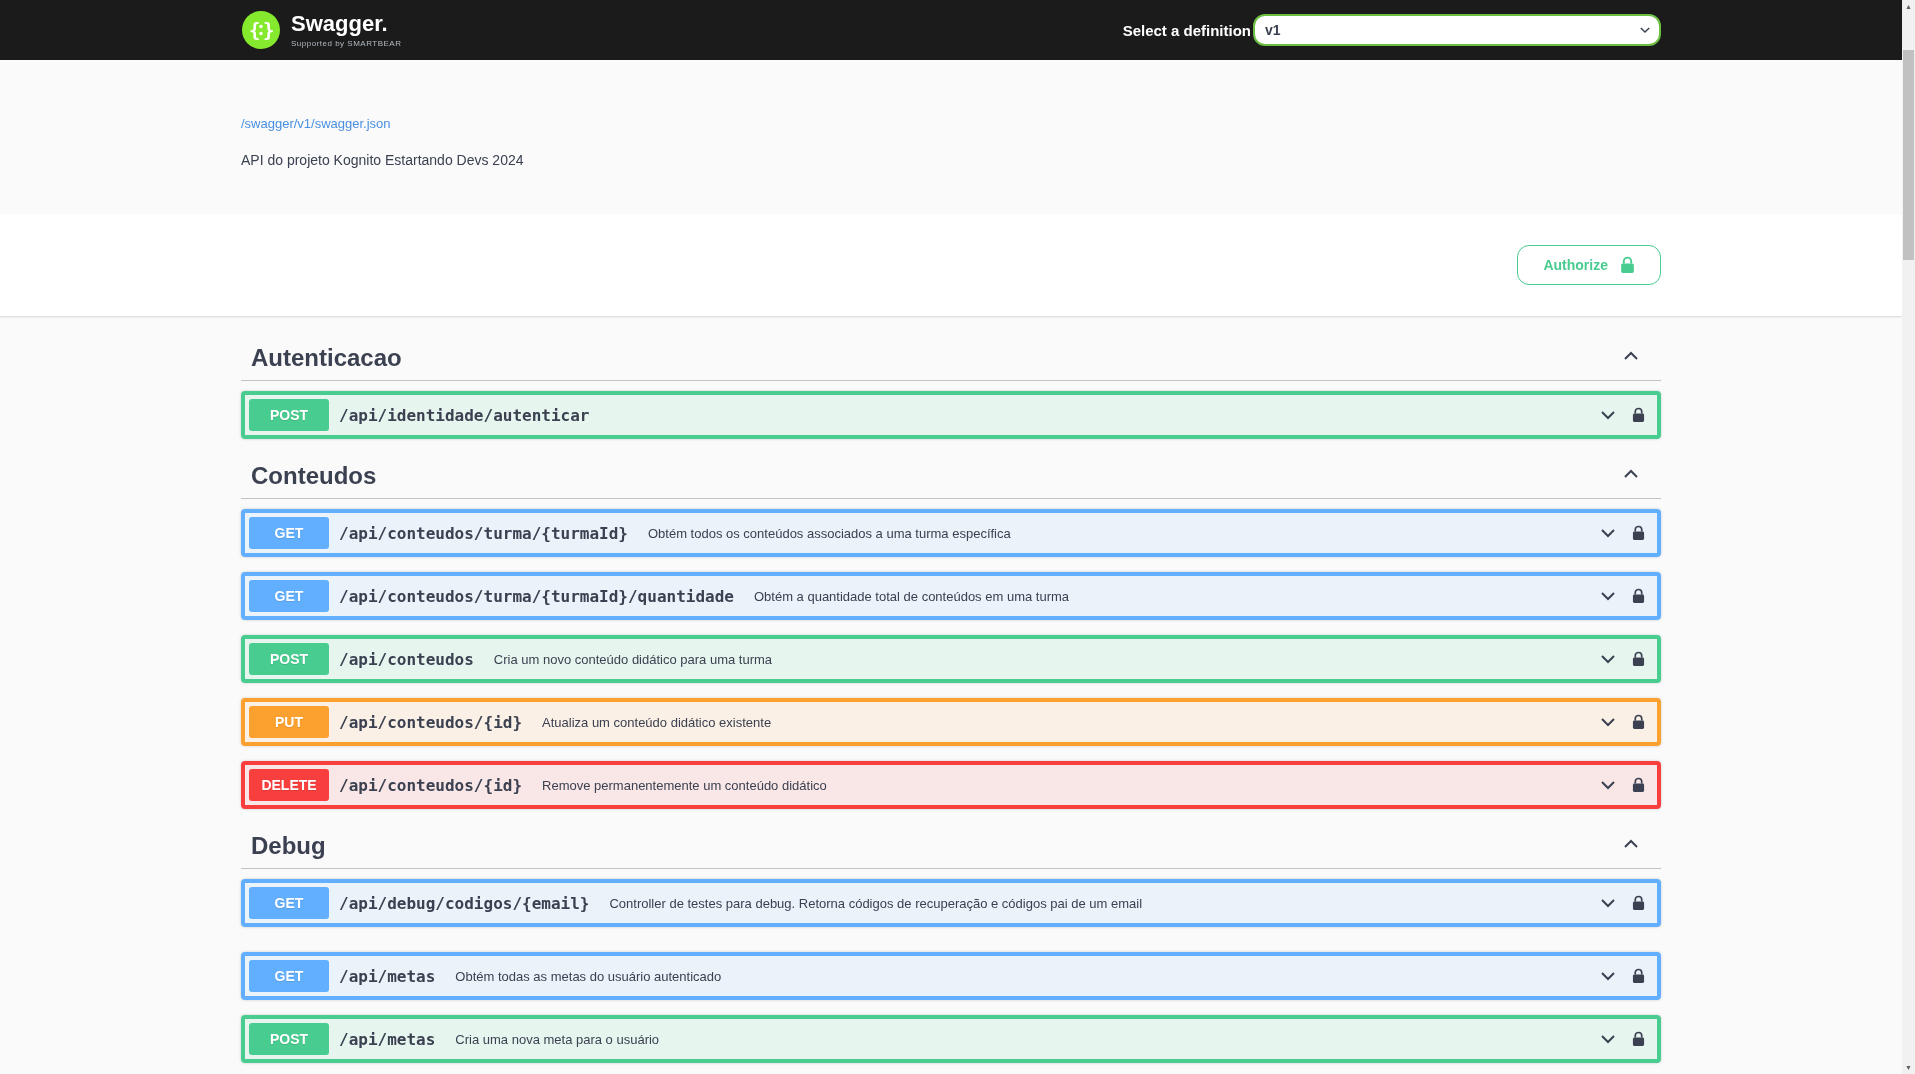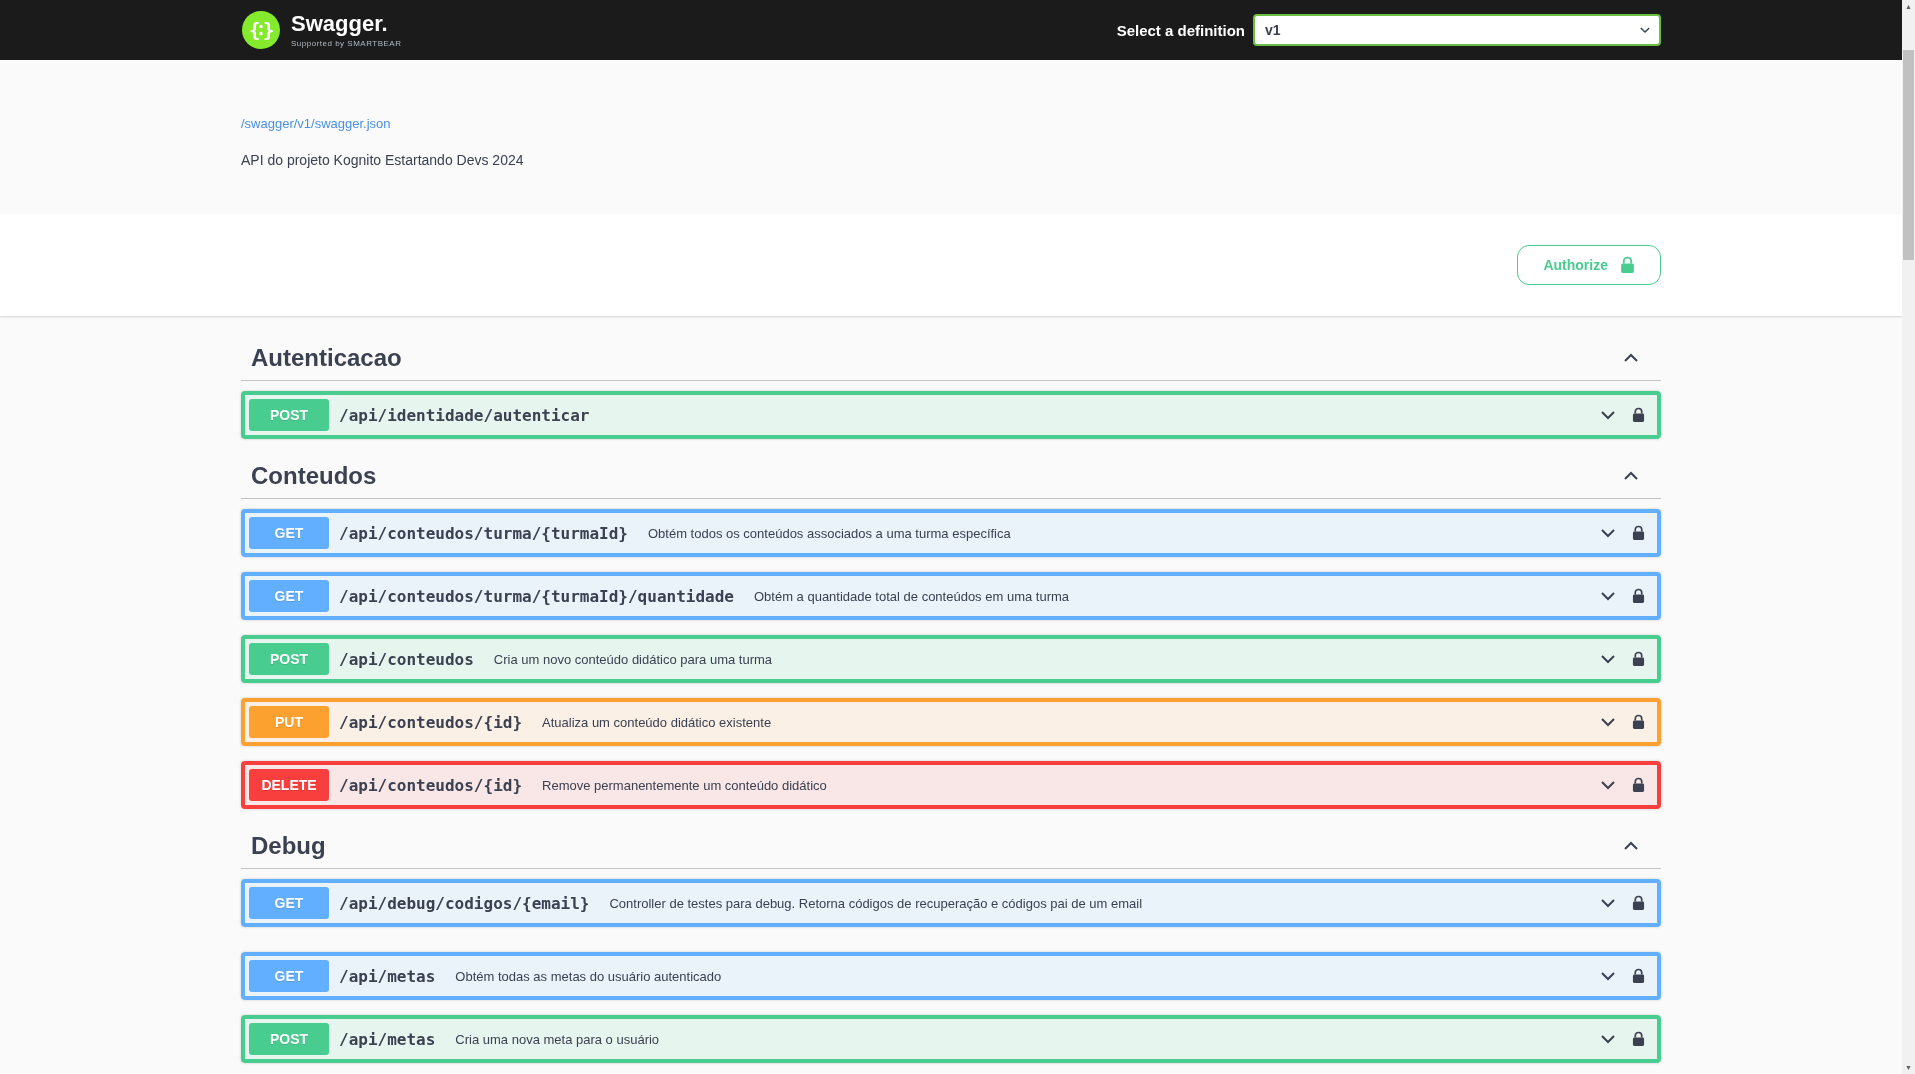--- a/index.html
+++ b/index.html
@@ -13,27 +13,27 @@
   .page { width: 1902px; min-height: 1074px; background: #fafafa; }
   .wrapper { max-width: 1460px; margin: 0 auto; padding: 0 20px; }
 
   
   .topbar { background: #1b1b1b; padding: 10px 0; }
   .topbar-inner { display: flex; align-items: center; justify-content: space-between; }
   .brand { display: flex; align-items: center; gap: 10px; text-decoration: none; cursor: pointer; }
   .brand-text { display: flex; flex-direction: column; }
   .brand-name { color: #ffffff; font-size: 22px; font-weight: 700; line-height: 1; }
   .brand-sub { color: #b2bac1; font-size: 8px; letter-spacing: .5px; margin-top: 4px; }
-  .definition { display: flex; align-items: center; gap: 8px; }
+  .definition { display: flex; align-items: center; gap: 2px; }
   .definition-label { color: #ffffff; font-weight: 700; font-size: 15px; white-space: nowrap; }
   .select-wrap { position: relative; width: 408px; }
   .def-select {
     width: 100%; height: 32px;
     appearance: none; -webkit-appearance: none; -moz-appearance: none;
-    border: 2px solid #6abf40; border-radius: 4px;
+    border: 2px solid #6abf40; border-radius: 12px;
     background: #ffffff; color: #3b4151;
     font-family: "Liberation Sans", sans-serif;
     font-size: 14px; font-weight: 700;
     padding: 0 24px 0 10px; outline: none; cursor: pointer;
   }
   .select-caret { position: absolute; right: 9px; top: 50%; transform: translateY(-50%); pointer-events: none; display: flex; }
 
   
   .info { margin: 50px 0 46px; }
   .info-title { margin: 0; font-size: 36px; font-weight: 700; color: #3b4151; line-height: 1.15; }
@@ -48,21 +48,21 @@
     background: transparent; border: 1px solid #49cc90; color: #49cc90;
     border-radius: 12px; padding: 10px 25px;
     font-family: "Liberation Sans", sans-serif;
     font-weight: 700; font-size: 14px; line-height: 1; cursor: pointer;
   }
 
   
   .operations { padding-top: 20px; padding-bottom: 40px; }
   .tag-section { margin-bottom: 2px; }
   .opblock-tag {
-    display: flex; align-items: center; margin: 0;
+    display: flex; margin: 0;
     padding: 10px 20px 10px 10px;
     border-bottom: 1px solid rgba(59,65,81,.3);
     font-size: 24px; font-weight: 700; color: #3b4151;
     line-height: 1; cursor: pointer;
   }
   .tag-arrow { margin-left: auto; display: flex; cursor: pointer; }
   .section-ops { padding-top: 10px; }
   .opblock {
     display: flex; align-items: center;
     margin: 0 0 15px; padding: 4px;

